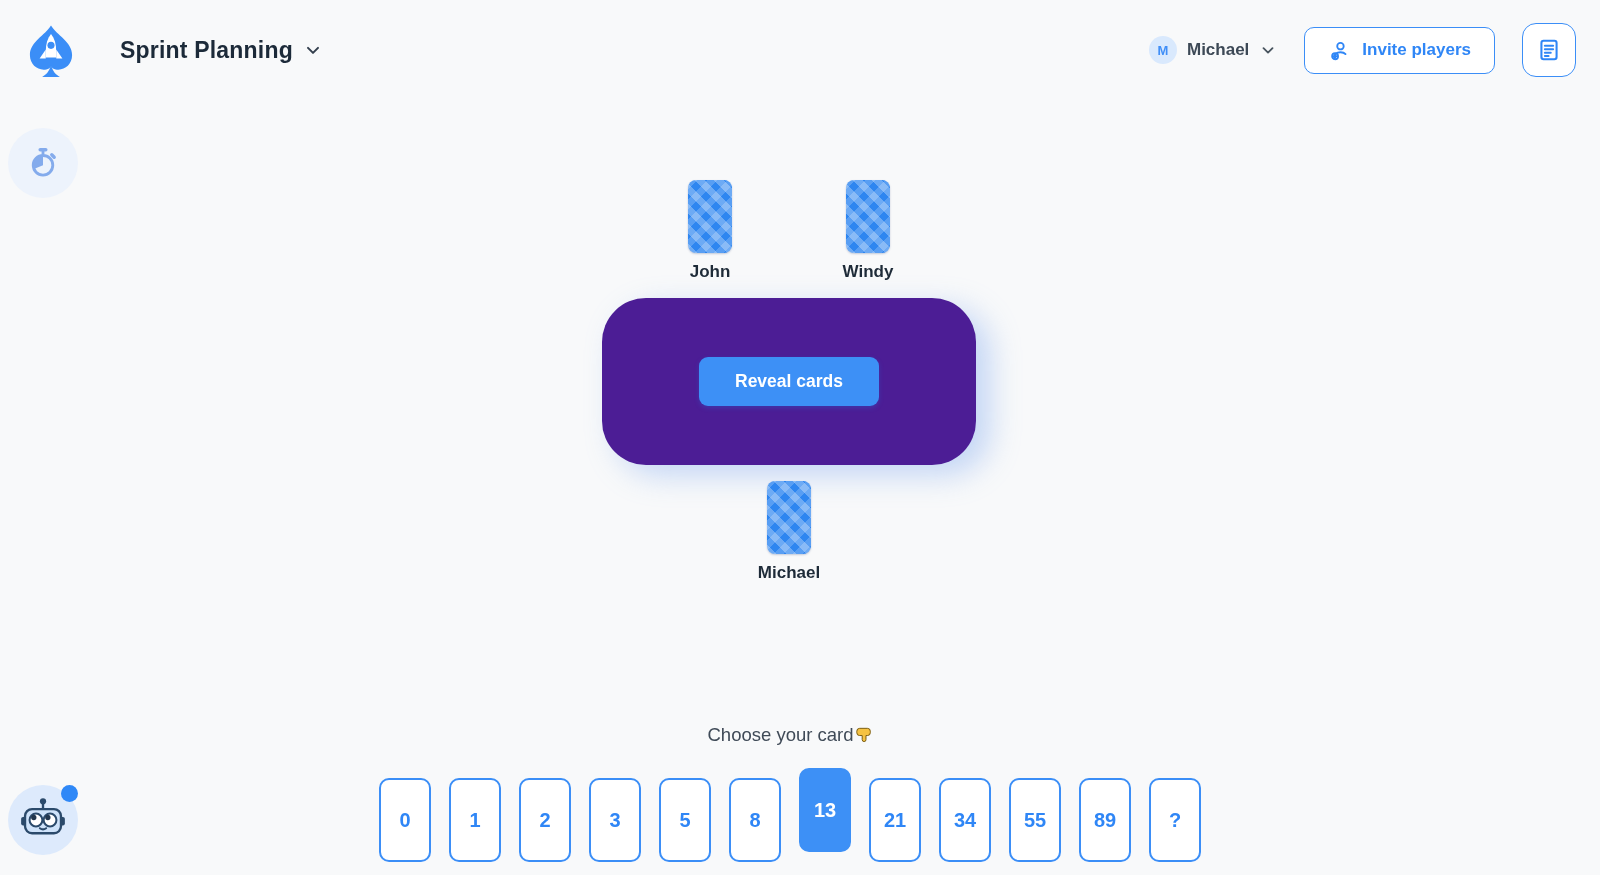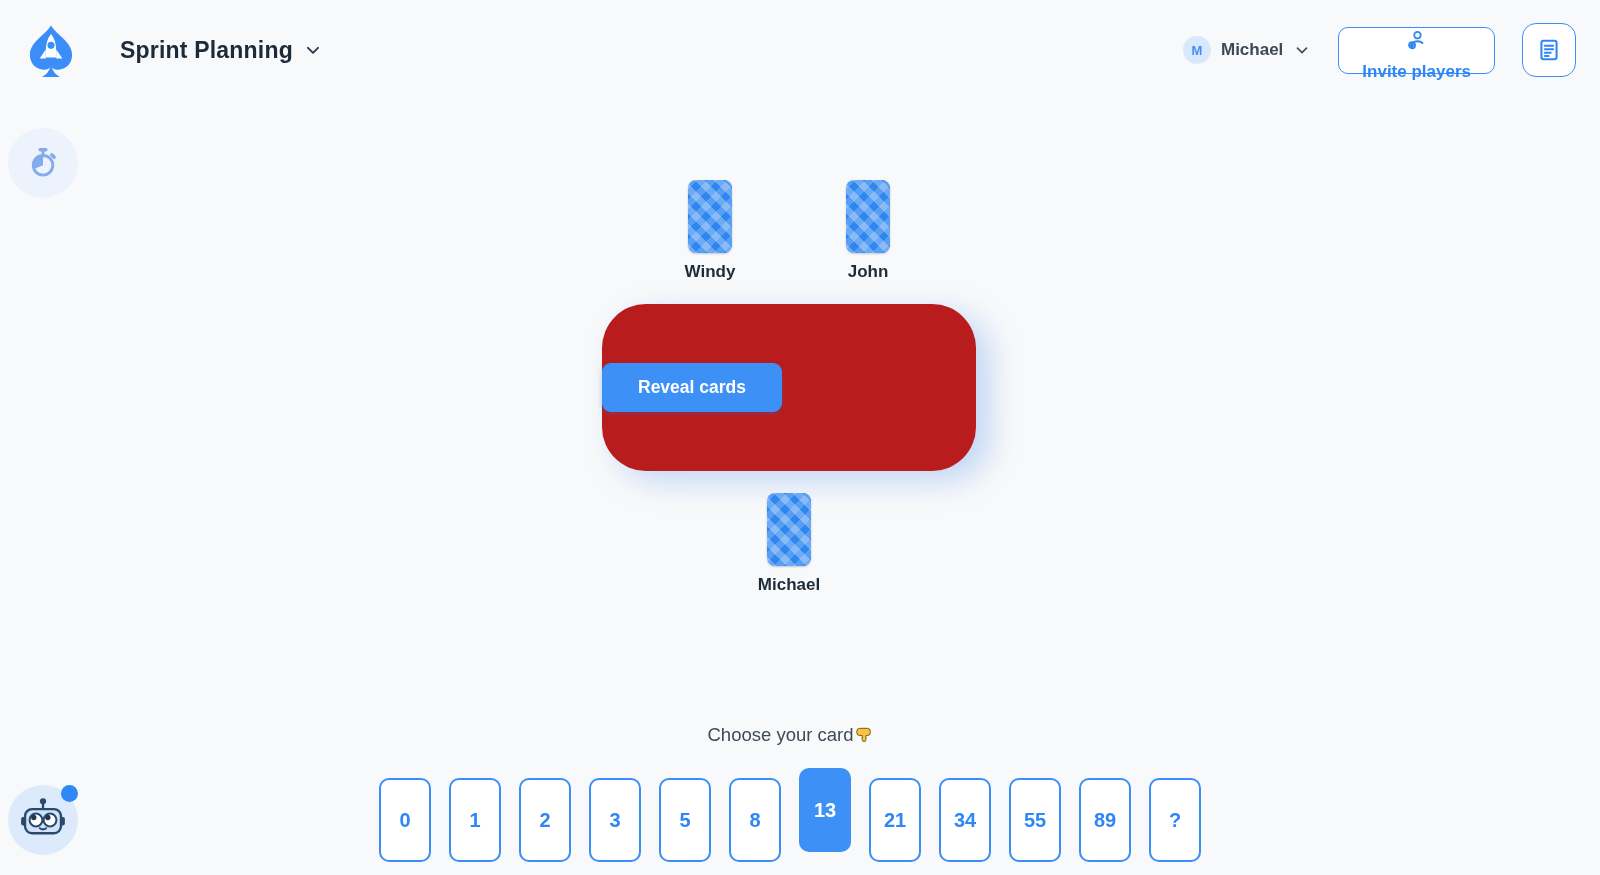--- a/index.html
+++ b/index.html
@@ -30,21 +30,21 @@
     background: #d9e9fd; color: #3f8ef7;
     font-weight: 700; font-size: 13px;
     display: flex; align-items: center; justify-content: center;
   }
   .user-name { font-size: 17px; font-weight: 700; color: #3d4956; }
   .invite-btn {
     display: flex; align-items: center; gap: 11px;
     height: 47px; padding: 0 23px;
     background: #fff; border: 1.5px solid #3b8ef7; border-radius: 10px;
     color: #2f86f6; font-size: 17px; font-weight: 700;
-    font-family: inherit; cursor: pointer; flex-direction: column;
+    font-family: inherit; cursor: pointer;
   }
   .icon-btn {
     width: 54px; height: 54px;
     background: #fff; border: 1.5px solid #3b8ef7; border-radius: 14px;
     display: flex; align-items: center; justify-content: center; cursor: pointer;
   }
 
   
   .timer-fab {
     position: absolute; left: 8px; top: 128px;
@@ -78,23 +78,23 @@
     width: 44px; height: 73px; border-radius: 8px;
     background-color: #2e86f0;
     background-image:
       repeating-linear-gradient(45deg,  rgba(255,255,255,0.30) 0 7px, rgba(255,255,255,0) 7px 14px),
       repeating-linear-gradient(135deg, rgba(255,255,255,0.20) 0 7px, rgba(255,255,255,0) 7px 14px);
     box-shadow: 0 1px 2px rgba(30,60,120,0.25);
   }
   .player-name { margin-top: 9px; font-size: 17px; font-weight: 700; color: #1e2b38; white-space: nowrap; }
 
   .table-el {
-    width: 374px; height: 167px; margin: 22px 0;
-    background: #b91c1c; border-radius: 44px;
-    display: flex; align-items: center; 
+    width: 374px; height: 167px; margin: 16px 0;
+    background: #4c1d95; border-radius: 44px;
+    display: flex; align-items: center; justify-content: center;
     box-shadow: 14px 10px 30px rgba(130, 170, 240, 0.45);
   }
   .reveal-btn {
     width: 180px; height: 49px;
     background: #3d90f6; color: #fff;
     border: none; border-radius: 9px;
     font-size: 17.5px; font-weight: 700; font-family: inherit;
     cursor: pointer;
     box-shadow: 0 2px 5px rgba(40,110,220,0.30);
   }
@@ -193,25 +193,25 @@
       </g>
       <path d="M12 13.6 L12 6.7 A6.9 6.9 0 0 0 5.6 16.2 Z" fill="#84abec"></path>
     </svg>
   </span>
 </div>
 
 <main class="game">
   <div class="players-row">
     <div class="seat">
       <div class="card-back"></div>
-      <div class="player-name">Windy</div>
+      <div class="player-name">John</div>
     </div>
     <div class="seat">
       <div class="card-back"></div>
-      <div class="player-name">John</div>
+      <div class="player-name">Windy</div>
     </div>
   </div>
 
   <div class="table-el">
     <button class="reveal-btn">Reveal cards</button>
   </div>
 
   <div class="players-row">
     <div class="seat">
       <div class="card-back"></div>

